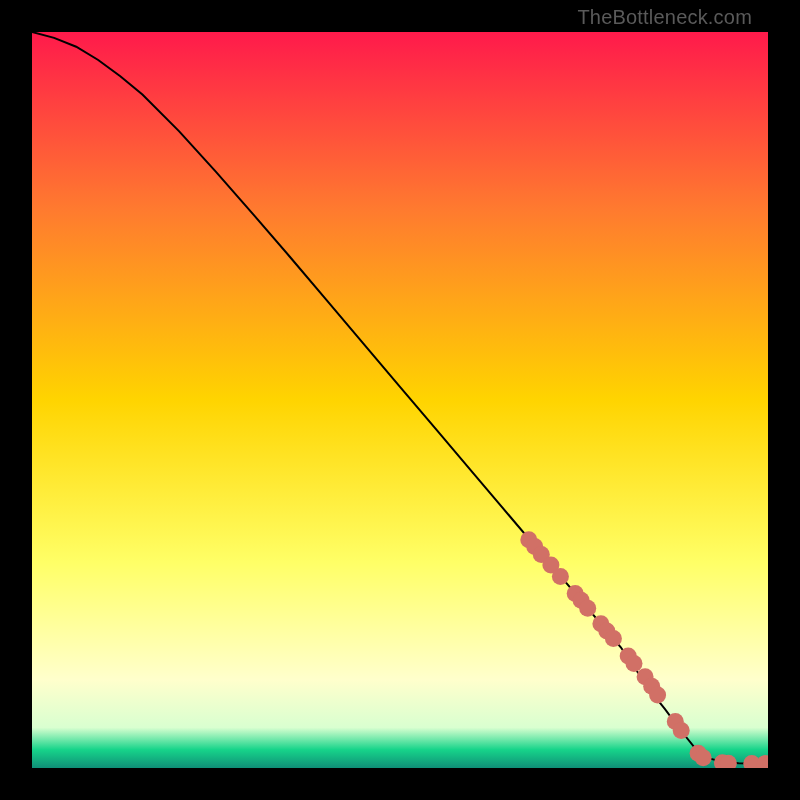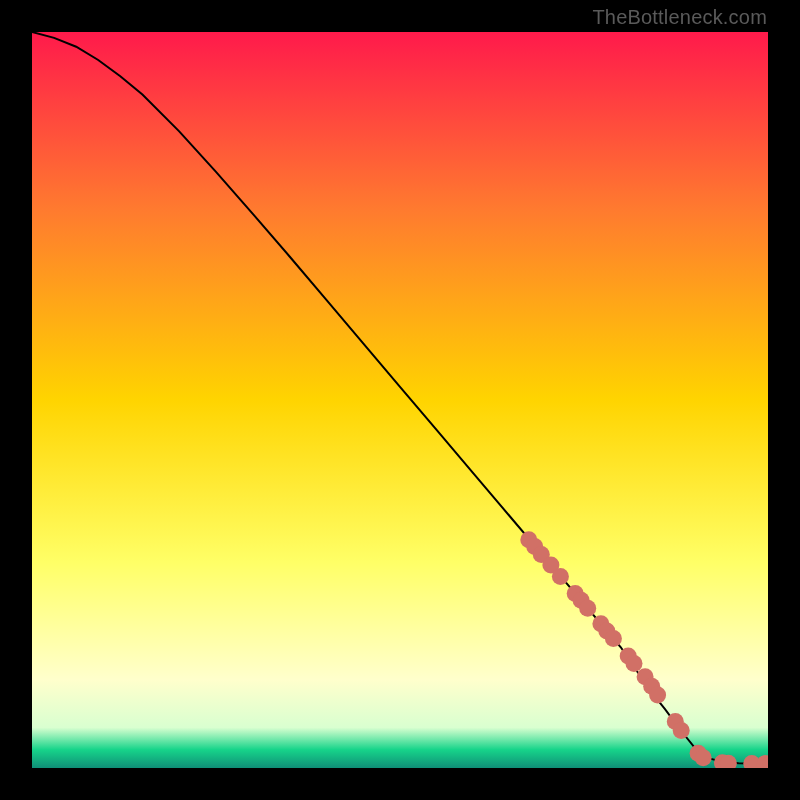--- a/index.html
+++ b/index.html
@@ -22,21 +22,21 @@
   .plot {
     position: absolute;
     left: 0;
     top: 0;
     width: 736px;
     height: 736px;
   }
   .watermark {
     position: absolute;
     top: 6px;
-    right: 33px;
+    right: 48px;
     color: #5a5a5a;
     font-size: 20px;
     font-weight: 500;
     letter-spacing: 0.2px;
     user-select: none;
     text-align: right;
   }
   svg { display: block; }
 </style>
 </head>

